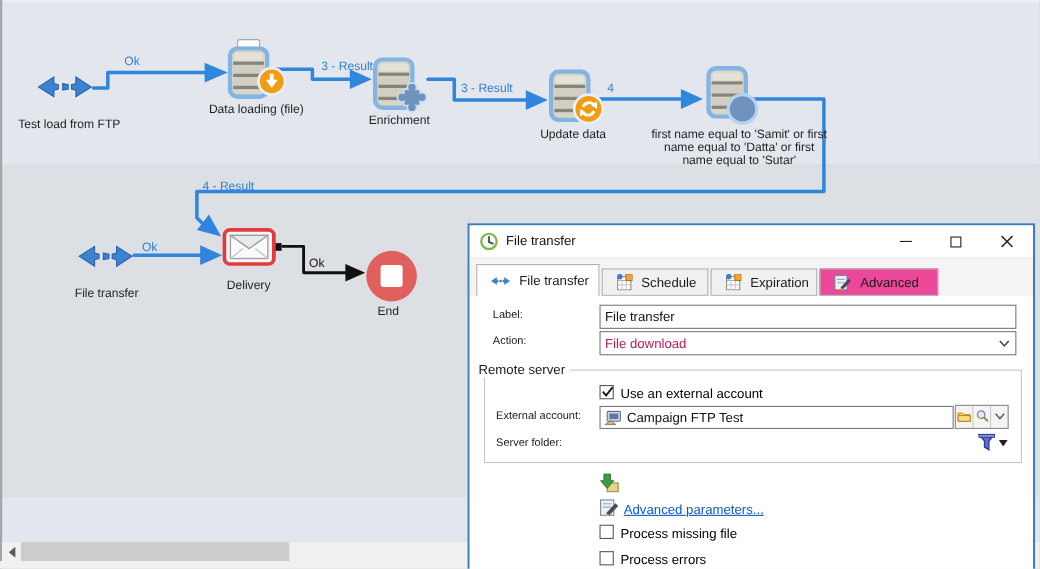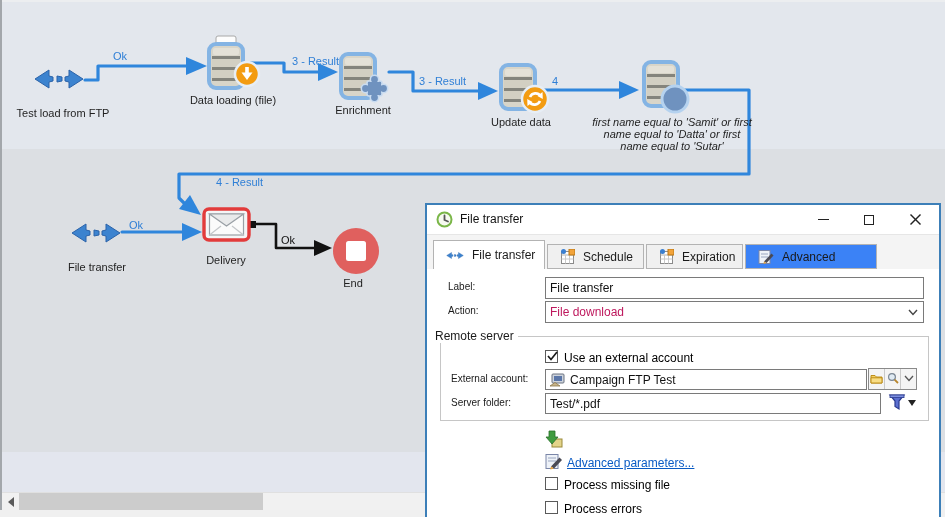--- a/index.html
+++ b/index.html
@@ -39,21 +39,21 @@
   .winbtn.min{left:380px;} .winbtn.max{left:426px;} .winbtn.close{left:472px;}
   .minim-glyph{width:11px;height:1.5px;background:#222;}
   .maxim-glyph{width:10px;height:10px;border:1.3px solid #222;box-sizing:border-box;}
   
   .tabstrip{position:absolute;left:0;top:30px;width:512px;height:34px;background:#f4f4f4;}
   .tab{position:absolute;box-sizing:border-box;font-size:12px;color:#1a1a1a;display:flex;align-items:center;gap:8px;padding-left:12px;}
   .tab .ticon{flex:0 0 auto;display:inline-flex;}
   .tab.active{left:6px;top:5px;width:112px;height:29px;background:#fff;border:1px solid #b3b3b3;border-bottom:none;}
   .tab.t2{left:120px;top:9px;width:97px;height:25px;background:#f0f0f0;border:1px solid #b3b3b3;}
   .tab.t3{left:219px;top:9px;width:97px;height:25px;background:#f0f0f0;border:1px solid #b3b3b3;}
-  .tab.t4{left:318px;top:9px;width:132px;height:25px;background:#3b82f6;border:1px solid #b3b3b3;}
+  .tab.t4{left:318px;top:9px;width:108px;height:25px;background:#ec4899;border:1px solid #b3b3b3;}
   .dlg-body{position:absolute;left:0;top:64px;width:512px;height:256px;background:#fff;}
   
   .flabel{position:absolute;font-size:10px;color:#1a1a1a;}
   .tinput{position:absolute;box-sizing:border-box;border:1px solid #7a7a7a;background:#fff;
     font-family:"Liberation Sans",sans-serif;font-size:12px;color:#111;padding:0 4px;margin:0;}
   .selectbox{position:absolute;box-sizing:border-box;border:1px solid #7a7a7a;background:#fff;
     font-size:12px;color:#be185d;display:flex;align-items:center;padding-left:4px;}
   .selectbox .chev{position:absolute;right:4px;top:4px;}
   .groupbox{position:absolute;border:1px solid #c6c6c6;box-sizing:border-box;}
   .legend{position:absolute;background:#fff;padding:0 4px;font-size:12px;color:#1a1a1a;}
@@ -99,21 +99,21 @@
       <rect x="249" y="221" width="7" height="7" fill="#111"></rect>
       <polyline points="256,224 276,224 276,248 317,248" fill="none" stroke="#111" stroke-width="2.6" stroke-linejoin="round"></polyline>
       <polygon points="332,248 314,240 314,256" fill="#111"></polygon>
     </g>
   </svg>
 
   <div class="conn-label" style="left:113px;top:50px;">Ok</div>
   <div class="conn-label" style="left:292px;top:55px;">3 - Result</div>
   <div class="conn-label" style="left:419px;top:75px;">3 - Result</div>
   <div class="conn-label" style="left:552px;top:75px;">4</div>
-  <div class="conn-label" style="left:184px;top:176px;margin-left:32px;">4 - Result</div>
+  <div class="conn-label" style="left:184px;top:164px;">4 - Result</div>
   <div class="conn-label" style="left:129px;top:219px;">Ok</div>
   <div class="conn-label black" style="left:281px;top:234px;">Ok</div>
 
   <svg width="0" height="0" style="position:absolute">
     <defs>
       <symbol id="dbstack" viewBox="0 0 38 48">
         <rect x="2" y="2" width="34" height="44" rx="7" fill="#d8d5c9" stroke="#84b4e4" stroke-width="4"></rect>
         <rect x="6" y="6" width="26" height="7" rx="2" fill="#e4e1d7"></rect>
         <rect x="5" y="14" width="28" height="3" fill="#84847c"></rect>
         <rect x="5" y="17" width="28" height="8" fill="#d2cfc2"></rect>
@@ -175,21 +175,21 @@
     </svg>
   </div>
   <div class="node-label" style="left:471px;top:116px;width:100px;">Update data</div>
 
   <div class="node-icon" style="left:642px;top:60px;width:56px;height:58px;">
     <svg width="56" height="58">
       <use href="#dbstack" x="0" y="0" width="38" height="48"></use>
       <circle cx="33" cy="39" r="13" fill="#6f92bf" stroke="#b5d2ef" stroke-width="3"></circle>
     </svg>
   </div>
-  <div class="node-label" style="left:592px;top:116px;width:160px;font-style:italic;">first name equal to 'Samit' or first name equal to 'Datta' or first name equal to 'Sutar'</div>
+  <div class="node-label" style="left:592px;top:116px;width:160px;">first name equal to 'Samit' or first name equal to 'Datta' or first name equal to 'Sutar'</div>
 
   <svg class="node-icon" style="left:70px;top:222px;" width="52" height="22">
       <use href="#ftparrow"></use>
     </svg>
   <div class="node-label" style="left:47px;top:261px;width:100px;">File transfer</div>
 
   <div class="node-icon" style="left:202px;top:207px;width:49px;height:35px;">
     <svg width="49" height="35">
       <rect x="2" y="2" width="45" height="31" rx="5" fill="#f4f5f6" stroke="#e23b3b" stroke-width="3.4"></rect>
       <g>
@@ -333,21 +333,20 @@
       </div>
       <div class="sep"></div>
       <div class="gbtn">
         <svg width="10" height="10">
           <polyline points="1,3 5,7.5 9,3" fill="none" stroke="#555" stroke-width="1.3"></polyline>
         </svg>
       </div>
     </div>
 
     <span class="flabel" style="left:24px;top:128px;">Server folder:</span>
-    <input class="tinput" style="left: 118px; top: 124px; width: 336px; height: 21px;" value="Test/*.pdf">
     <svg class="absicon" style="left:461px;top:125px;" width="18" height="18">
       <polygon points="2,1 16,1 11,7 11,15 7,12.5 7,7" fill="#5b6fd0" stroke="#2a3a8f" stroke-width="1.2"></polygon>
       <rect x="2" y="1" width="14" height="2.6" fill="#7d8fe0" stroke="#2a3a8f" stroke-width="0.8"></rect>
     </svg>
     <svg class="absicon" style="left:481px;top:131px;" width="9" height="7">
       <polygon points="0,0 8,0 4,6" fill="#222"></polygon>
     </svg>
 
     <svg class="absicon" style="left:118px;top:161px;" width="18" height="18">
       <rect x="7" y="9" width="10" height="8" fill="#e3d48a" stroke="#9a8a3a"></rect>

